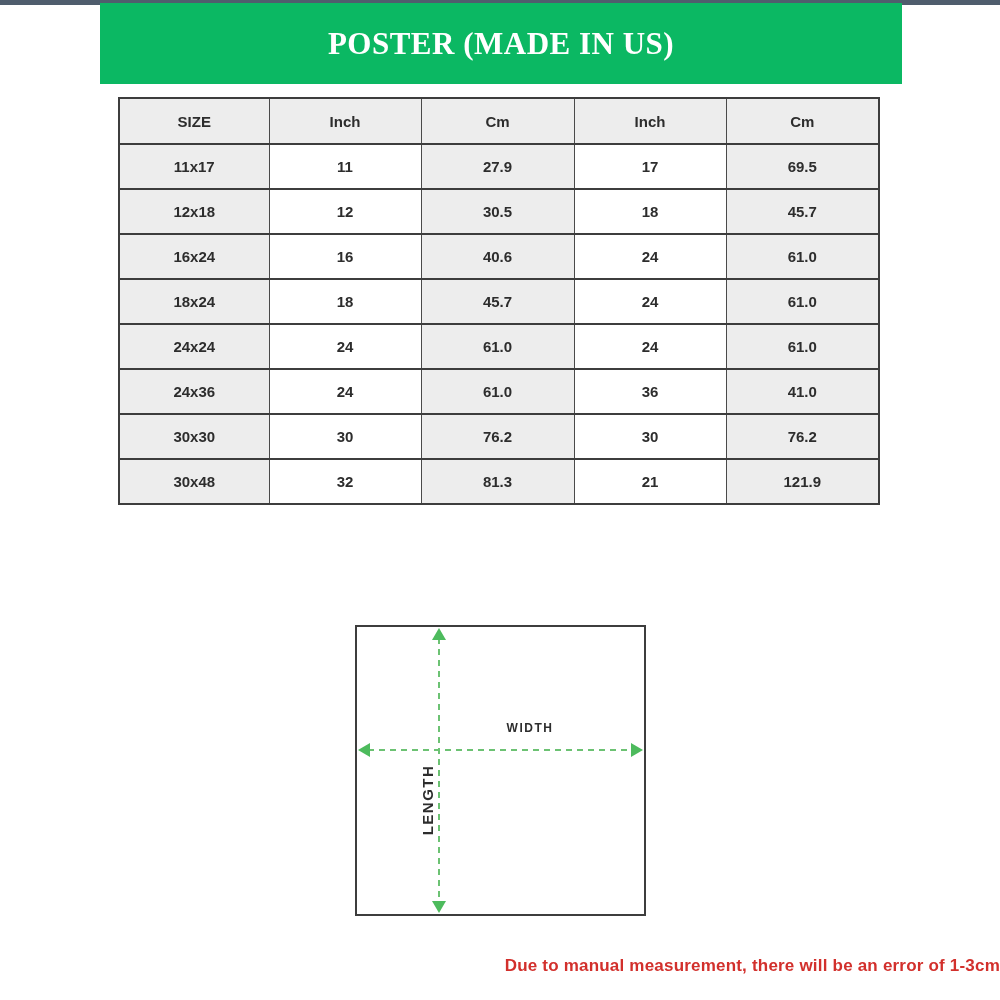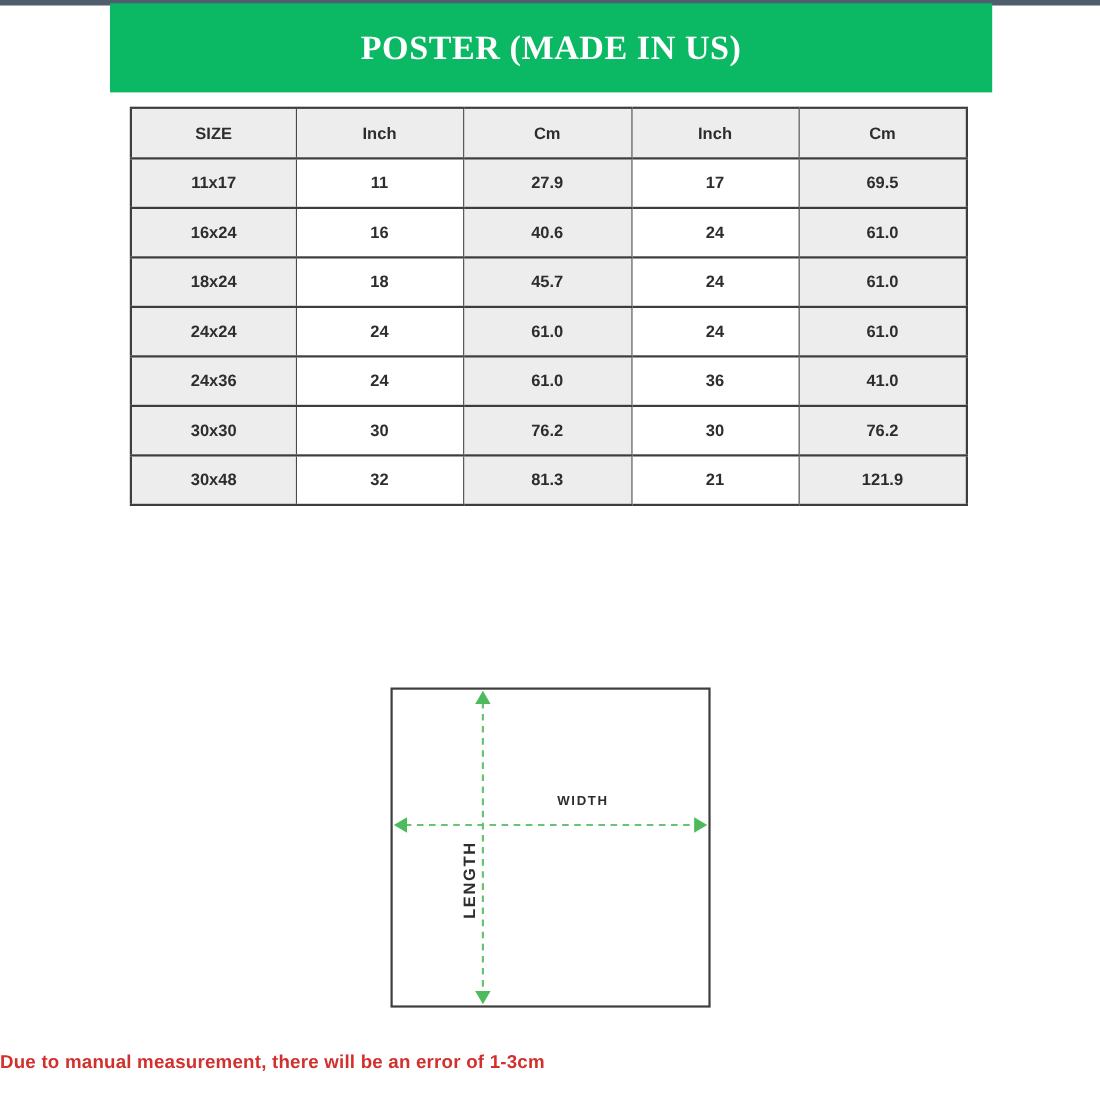--- a/index.html
+++ b/index.html
@@ -52,21 +52,21 @@
   .width-label{
     position:absolute; left:173px; top:108px; transform:translate(-50%,-100%);
     font-size:12px; font-weight:bold; color:var(--ink); letter-spacing:1.5px; white-space:nowrap;
   }
   .length-label{
     position:absolute; left:70px; top:173px;
     transform:translate(-50%,-50%) rotate(-90deg);
     font-size:15px; font-weight:bold; color:var(--ink); letter-spacing:1.5px; white-space:nowrap;
   }
   .footer-note{
-    position:absolute; left:0; top:956px; width:1000px; text-align:left;
+    position:absolute; left:0; top:956px; width:1000px; text-align:right;
     color:var(--red); font-size:17px; font-weight:bold; letter-spacing:0.2px;
   }
 </style>
 </head>
 <body>
 
 <div class="canvas">
 
   <div class="top-bar"></div>
 
@@ -91,20 +91,27 @@
           <th>Cm</th>
         </tr>
     </thead>
     <tbody id="tbody">
         <tr>
           <td class="shaded">11x17</td>
           <td class="plain">11</td>
           <td class="shaded">27.9</td>
           <td class="plain">17</td>
           <td class="shaded">69.5</td>
+        </tr>
+        <tr>
+          <td class="shaded">12x18</td>
+          <td class="plain">12</td>
+          <td class="shaded">30.5</td>
+          <td class="plain">18</td>
+          <td class="shaded">45.7</td>
         </tr>
         <tr>
           <td class="shaded">16x24</td>
           <td class="plain">16</td>
           <td class="shaded">40.6</td>
           <td class="plain">24</td>
           <td class="shaded">61.0</td>
         </tr>
         <tr>
           <td class="shaded">18x24</td>

